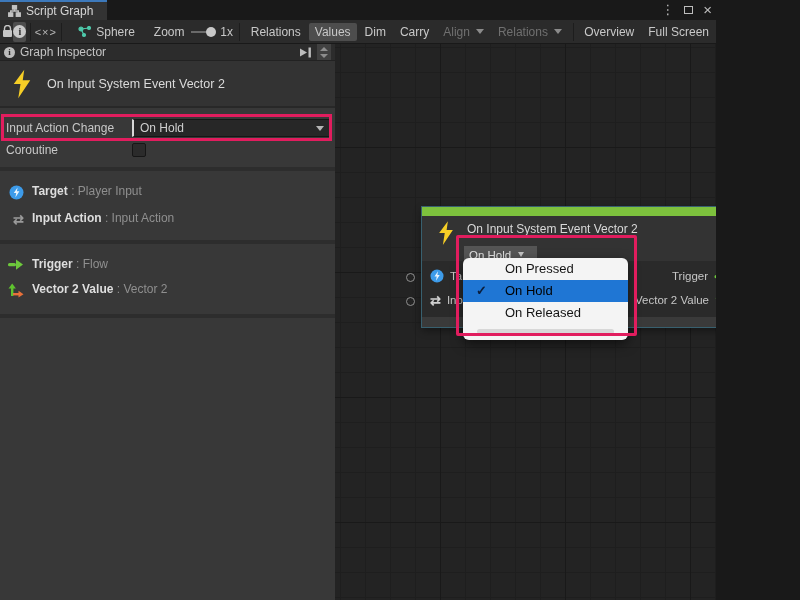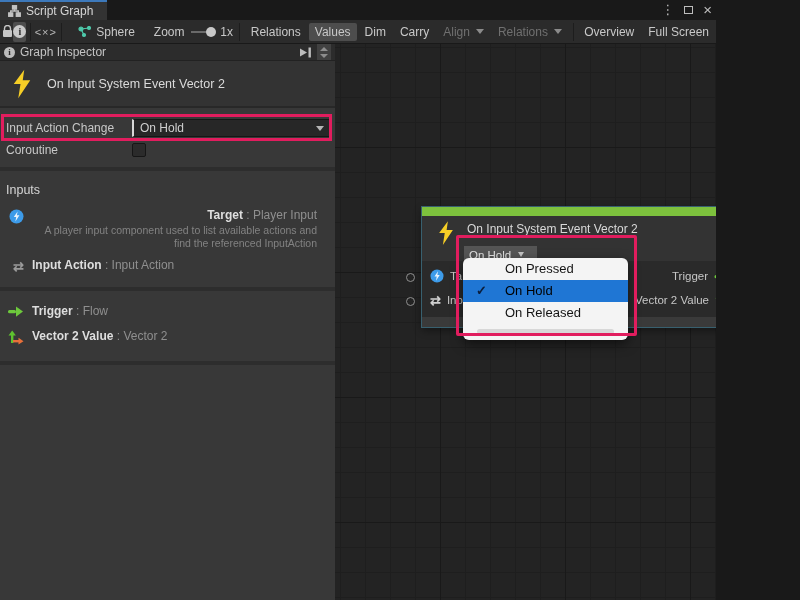--- a/index.html
+++ b/index.html
@@ -224,32 +224,30 @@
           </div>
         </div>
         <div class="prop-row">
           <span class="prop-label">Coroutine</span>
           <span class="checkbox"></span>
         </div>
         <div class="red-box-insp"></div>
       </div>
 
       <div class="section">
-        <div class="sec-header">Inputs</div>
 
         <div class="port-entry">
           <span class="picol">
             <svg width="15" height="15" viewBox="0 0 15 15">
                 <circle cx="7.5" cy="7.5" r="7" fill="#3d9be9"></circle>
                 <path d="M8.6 2.5 L4.8 8 H7.2 L6.4 12.5 L10.4 6.3 H7.9 Z" fill="#eaf4fc"></path>
               </svg>
           </span>
           <div>
             <div><span class="pname">Target</span><span class="ptype"> : </span><span class="ptype">Player Input</span></div>
-            <div class="pdesc">A player input component used to list available actions and find the referenced InputAction</div>
           </div>
         </div>
 
         <div class="port-entry">
           <span class="picol swap-glyph">⇄</span>
           <div>
             <div><span class="pname">Input Action</span><span class="ptype"> : </span><span class="ptype">Input Action</span></div>
           </div>
         </div>
       </div>

